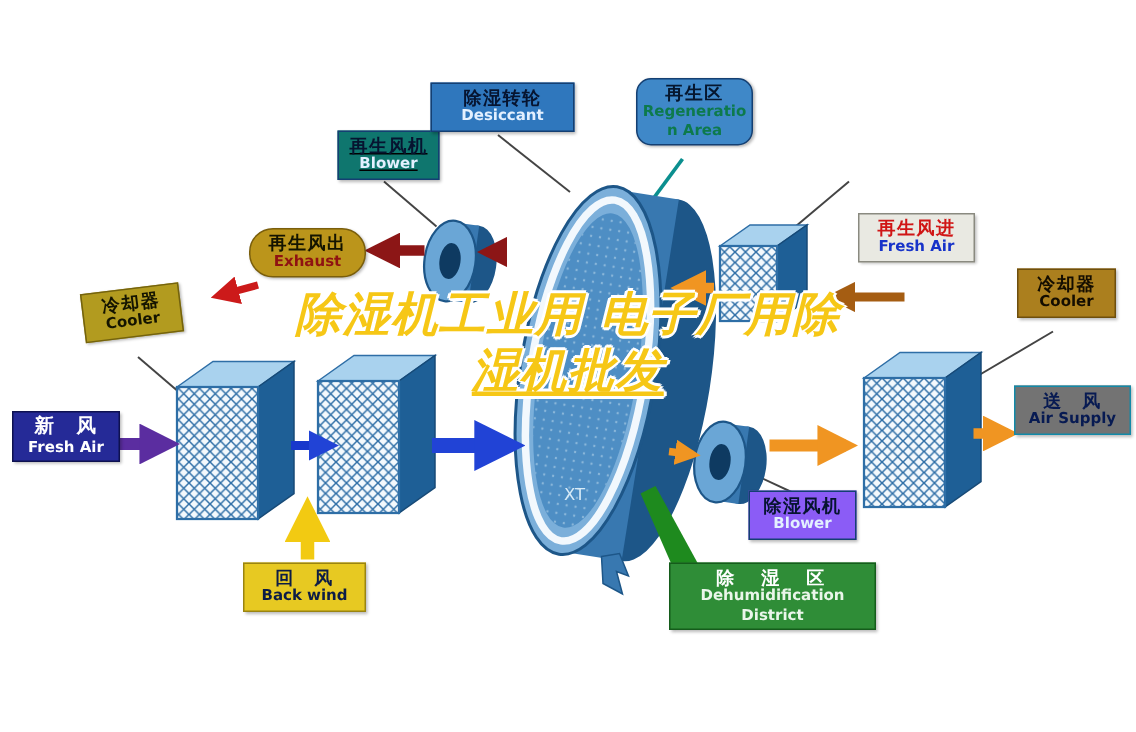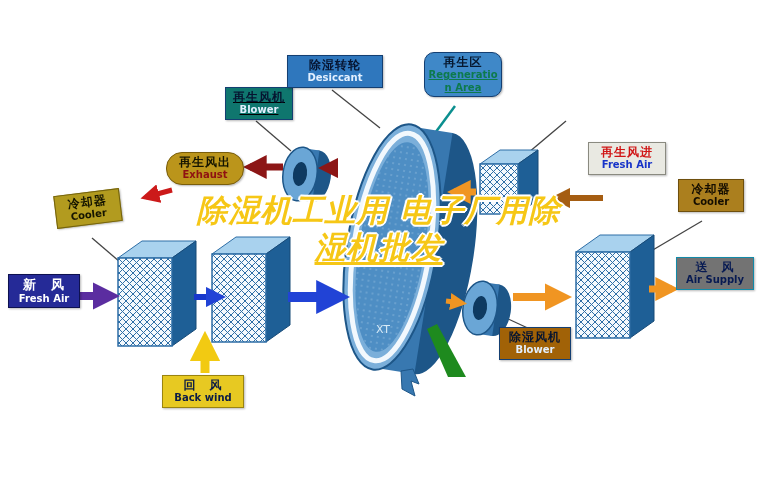--- a/index.html
+++ b/index.html
@@ -14,47 +14,47 @@
   .lbl .en{display:block;font-size:10px;font-weight:700;line-height:1.25;}
 
   #lbl-regen-blower{left:225px;top:87px;width:60px;background:#0f766e;border-color:#143f72;text-decoration:underline;}
   #lbl-regen-blower .zh{color:#061430}#lbl-regen-blower .en{color:#e3f0ff}
 
   #lbl-desiccant{left:287px;top:55px;width:88px;background:#2f77bd;border-color:#143f72;}
   #lbl-desiccant .zh{color:#061430}#lbl-desiccant .en{color:#e3f0ff}
 
   #lbl-regen-area{left:424px;top:52px;width:70px;background:#3f88c8;border-color:#143f72;border-radius:10px;}
   #lbl-regen-area .zh{color:#06172e}
-  #lbl-regen-area .en{color:#0d7a4c;word-break:break-all;text-decoration:underline;}
+  #lbl-regen-area .en{color:#0d7a4c;word-break:break-all;}
 
   #lbl-regen-heater{left:527px;top:87px;width:80px;background:#2f77bd;border-color:#143f72;}
   #lbl-regen-heater .zh{color:#061430}#lbl-regen-heater .en{color:#0a2878}
 
   #lbl-exhaust{left:166px;top:152px;width:70px;background:#bb951b;border-color:#7a5e0b;border-radius:16px;}
   #lbl-exhaust .zh{color:#141400}#lbl-exhaust .en{color:#8f1212}
 
-  #lbl-regen-fresh-air{left:588px;top:142px;width:70px;background:#e9e9e2;border-color:#8a8a80;}
+  #lbl-regen-fresh-air{left:572px;top:142px;width:70px;background:#e9e9e2;border-color:#8a8a80;}
   #lbl-regen-fresh-air .zh{color:#d01515}#lbl-regen-fresh-air .en{color:#1733c9}
 
   #lbl-cooler-left{left:55px;top:192px;width:58px;background:#b29b1f;border-color:#73620e;transform:rotate(-7deg);}
   #lbl-cooler-left .zh,#lbl-cooler-left .en{color:#141400}
 
   #lbl-cooler-right{left:678px;top:179px;width:58px;background:#ab7f1e;border-color:#6e4f0d;}
   #lbl-cooler-right .zh,#lbl-cooler-right .en{color:#140d00}
 
   #lbl-fresh-air{left:8px;top:274px;width:64px;background:#252a97;border-color:#0e1150;}
   #lbl-fresh-air .zh{color:#ffffff;font-size:13px}#lbl-fresh-air .en{color:#ffffff}
 
   #lbl-air-supply{left:676px;top:257px;width:70px;background:#737373;border-color:#128aa8;}
   #lbl-air-supply .zh,#lbl-air-supply .en{color:#071a52}
 
   #lbl-back-wind{left:162px;top:375px;width:74px;background:#e7c922;border-color:#9a8410;}
   #lbl-back-wind .zh,#lbl-back-wind .en{color:#0c1c46}
 
-  #lbl-dehumid-blower{left:499px;top:327px;width:64px;background:#a16207;border-color:#143f72;}
+  #lbl-dehumid-blower{left:499px;top:327px;width:64px;background:#8b5cf6;border-color:#143f72;}
   #lbl-dehumid-blower .zh{color:#061430}#lbl-dehumid-blower .en{color:#e3f0ff}
 
   #lbl-dehumid-district{left:446px;top:375px;width:130px;background:#2f8d37;border-color:#155c1b;}
   #lbl-dehumid-district .zh{color:#ffffff;letter-spacing:3px}
   #lbl-dehumid-district .en{color:#eaf6ea}
 
   
   .watermark{position:absolute;left:0;width:100%;top:192px;z-index:50;text-align:center;
      font-weight:700;font-style:italic;font-size:31px;color:#f6c716;line-height:1.18;
      letter-spacing:1px;
@@ -227,19 +227,23 @@
   <div class="lbl" id="lbl-back-wind">
     <span class="zh">回　风</span>
     <span class="en">Back wind</span>
   </div>
 
   <div class="lbl" id="lbl-dehumid-blower">
     <span class="zh">除湿风机</span>
     <span class="en">Blower</span>
   </div>
 
+  <div class="lbl" id="lbl-dehumid-district">
+    <span class="zh">除　湿　区</span>
+    <span class="en">Dehumidification District</span>
+  </div>
 
   <div class="watermark">
     <div class="wm1">除湿机工业用 电子厂用除</div>
     <div class="wm2">湿机批发</div>
   </div>
 
 </div>
 
 </body></html>

